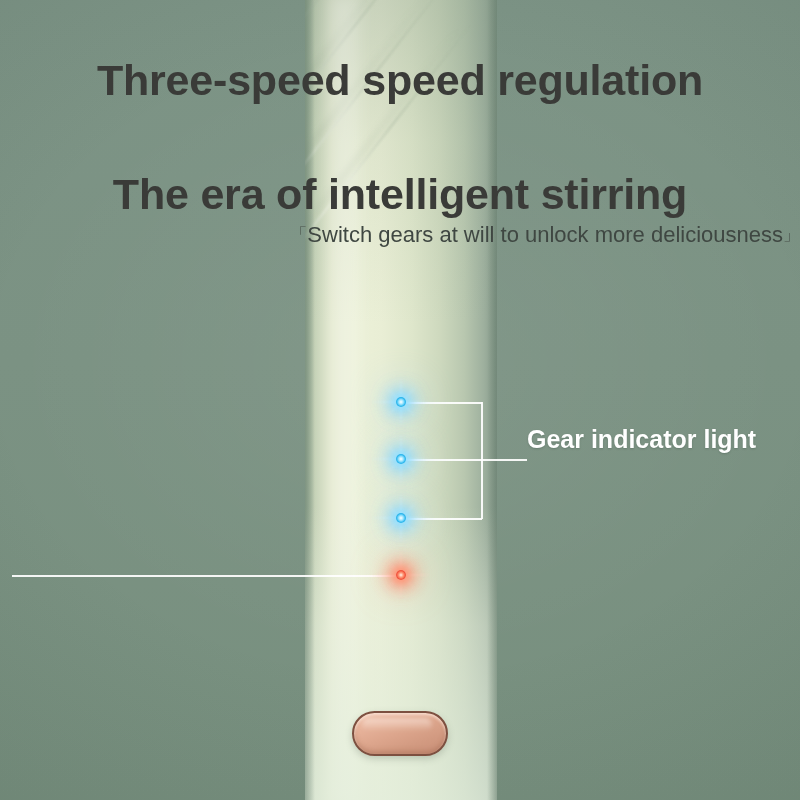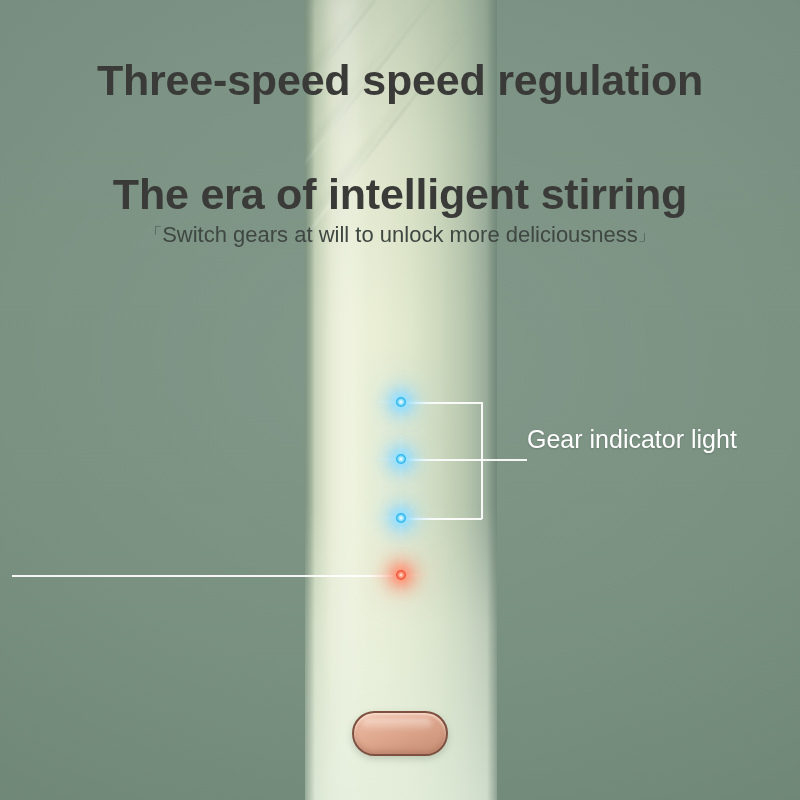--- a/index.html
+++ b/index.html
@@ -142,21 +142,21 @@
     letter-spacing: -0.2px;
     line-height: 1;
     white-space: nowrap;
   }
   #title-line-1 { top: 59px; font-size: 43px; }
   #title-line-2 { top: 141px; font-size: 43px; margin-top: 32px; }
   #subtitle {
     position: absolute;
     left: 0; right: 0;
     top: 224px;
-    text-align: center;
+    text-align: right;
     color: #3f4742;
     font-size: 22px;
     line-height: 1;
     white-space: nowrap;
   }
   #subtitle .bracket {
     font-size: 17px;
     vertical-align: 2px;
     color: #49514a;
   }
@@ -233,20 +233,21 @@
   }
 
   
   .callout-label {
     position: absolute;
     color: #ffffff;
     font-size: 25px;
     line-height: 1;
     white-space: nowrap;
     text-shadow: 0 1px 2px rgba(40,60,48,0.25);
+    font-weight: bold;
   }
   #gear-label { left: 527px; top: 427px; }
   #charging-label { left: 14px; top: 583px; }
 
   
   .power-button {
     position: absolute;
     left: 352px;
     top: 711px;
     width: 96px;

